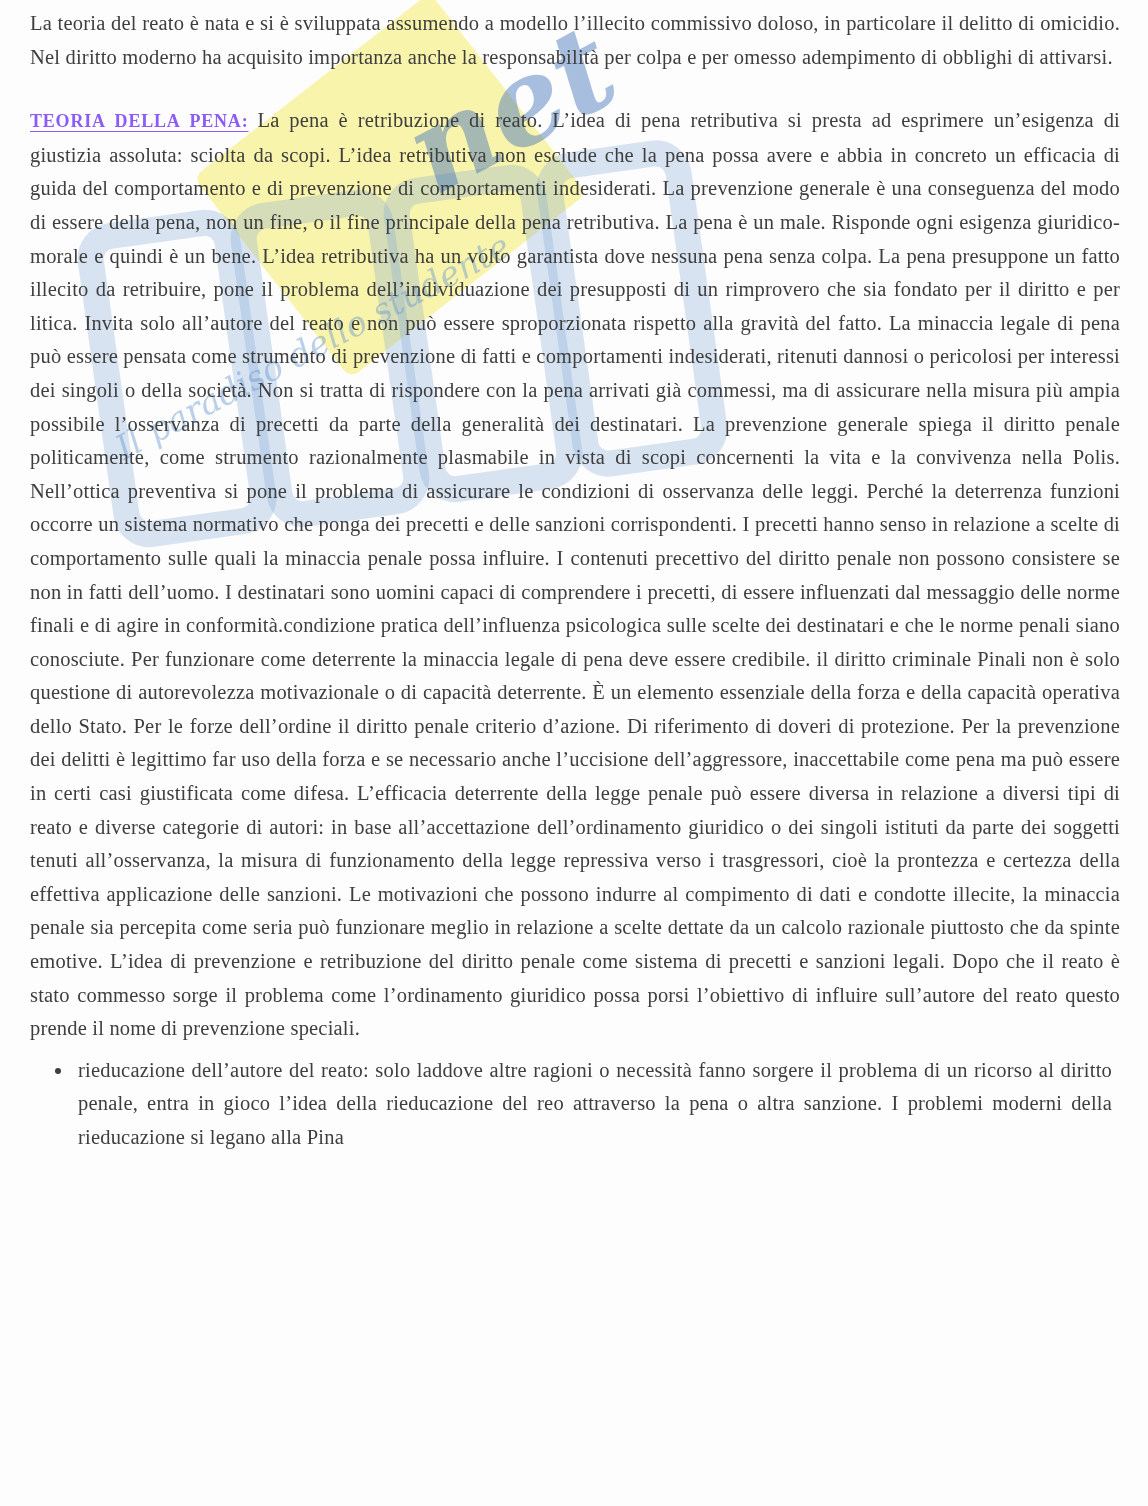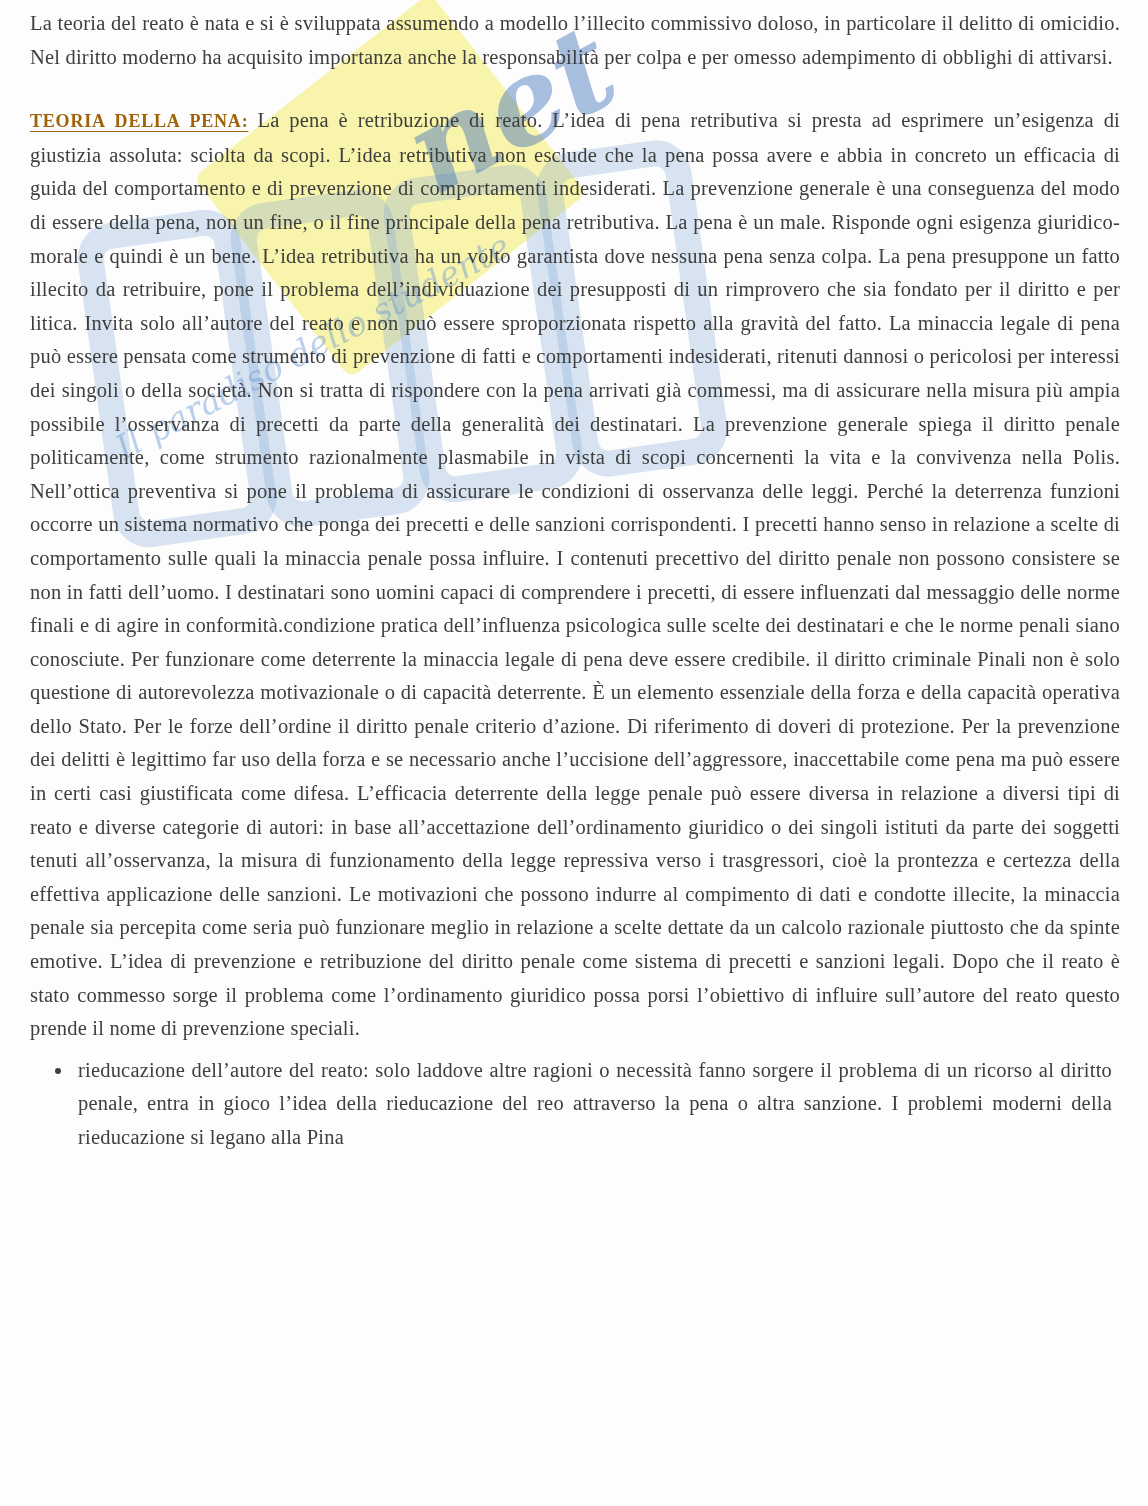--- a/index.html
+++ b/index.html
@@ -79,21 +79,21 @@
     margin: 0;
     font-size: 20.5px;
     line-height: 33.6px;
     letter-spacing: 0.2px;
     text-align: justify;
   }
   .para-1 {
     margin-bottom: 30px;
   }
   .heading {
-    color: #a16207;
+    color: #8b5cf6;
     font-weight: bold;
     font-size: 18px;
     letter-spacing: 0.8px;
     text-decoration: underline;
     text-underline-offset: 4px;
     margin-right: 9px;
     white-space: nowrap;
   }
   .bullet-list {
     margin: 8px;

